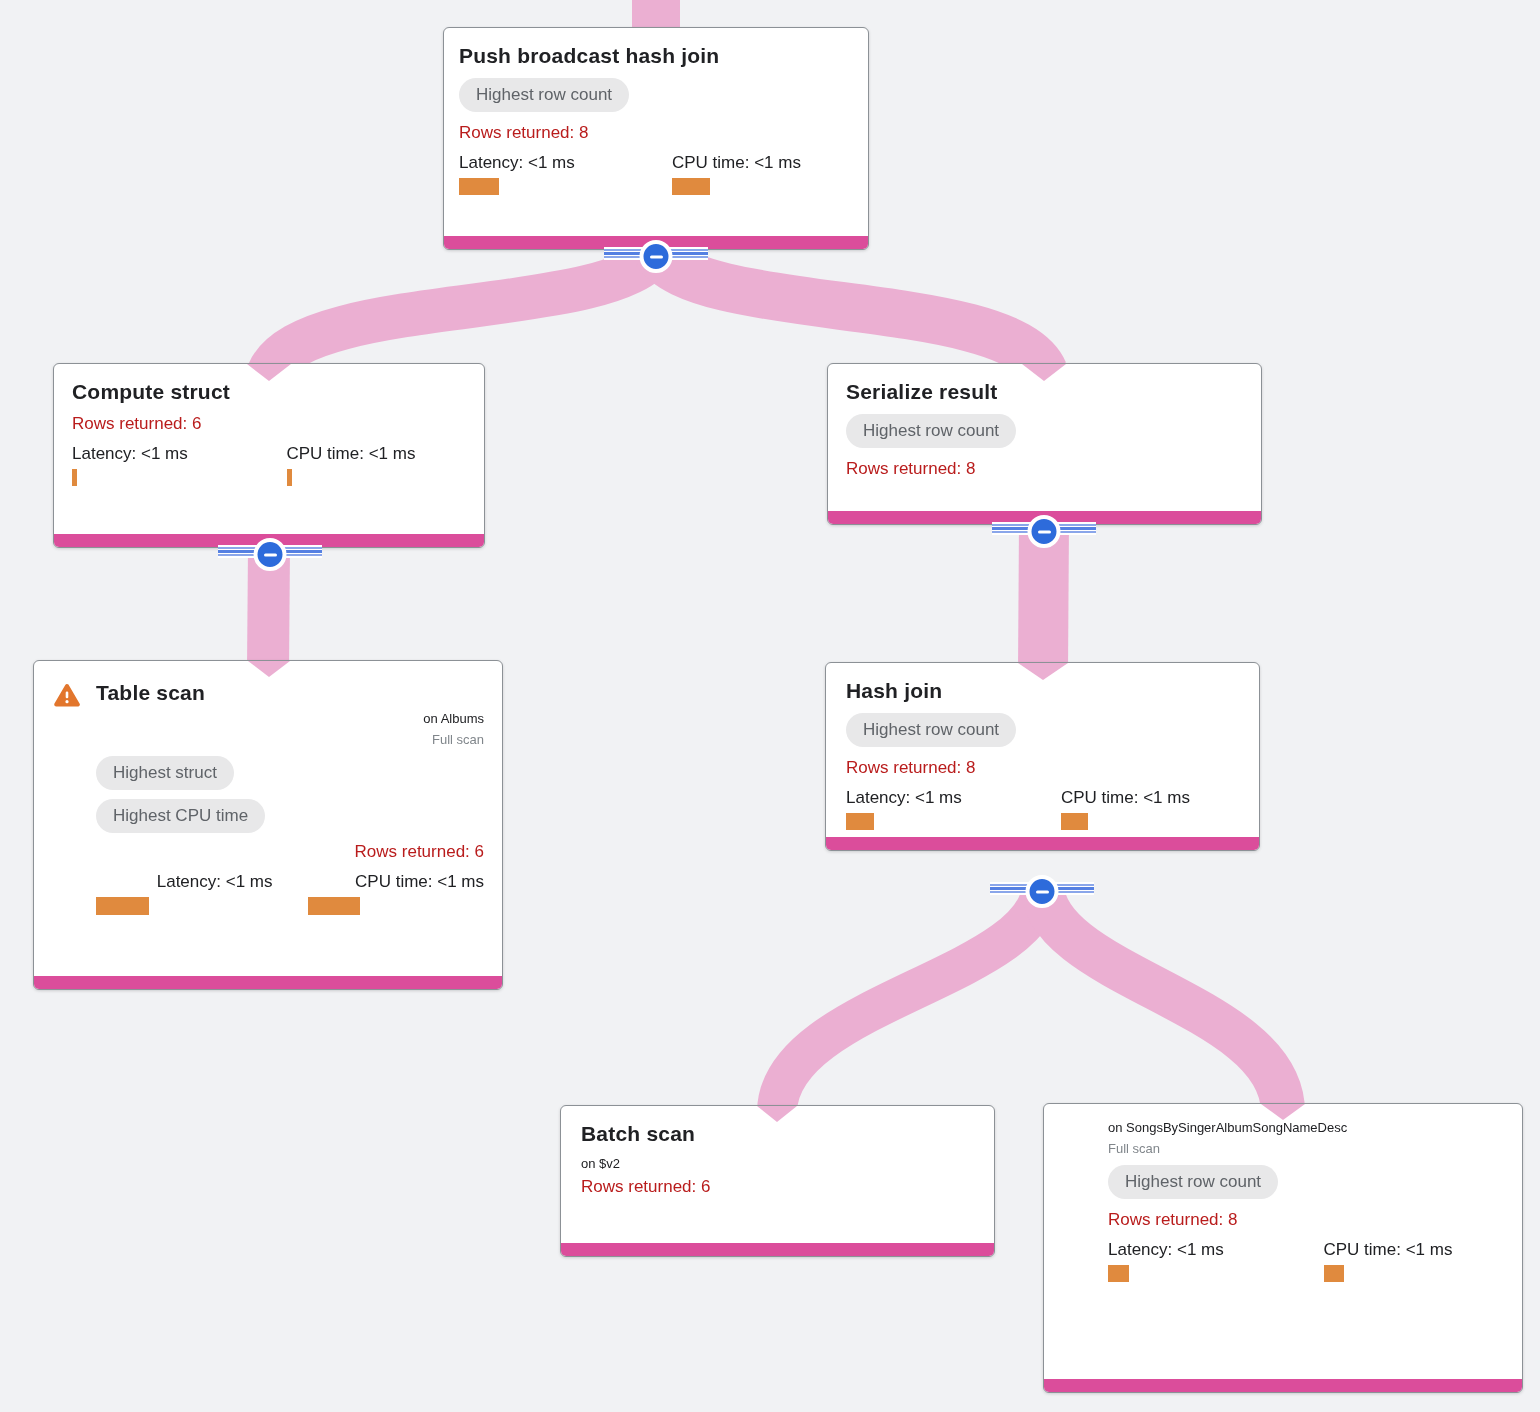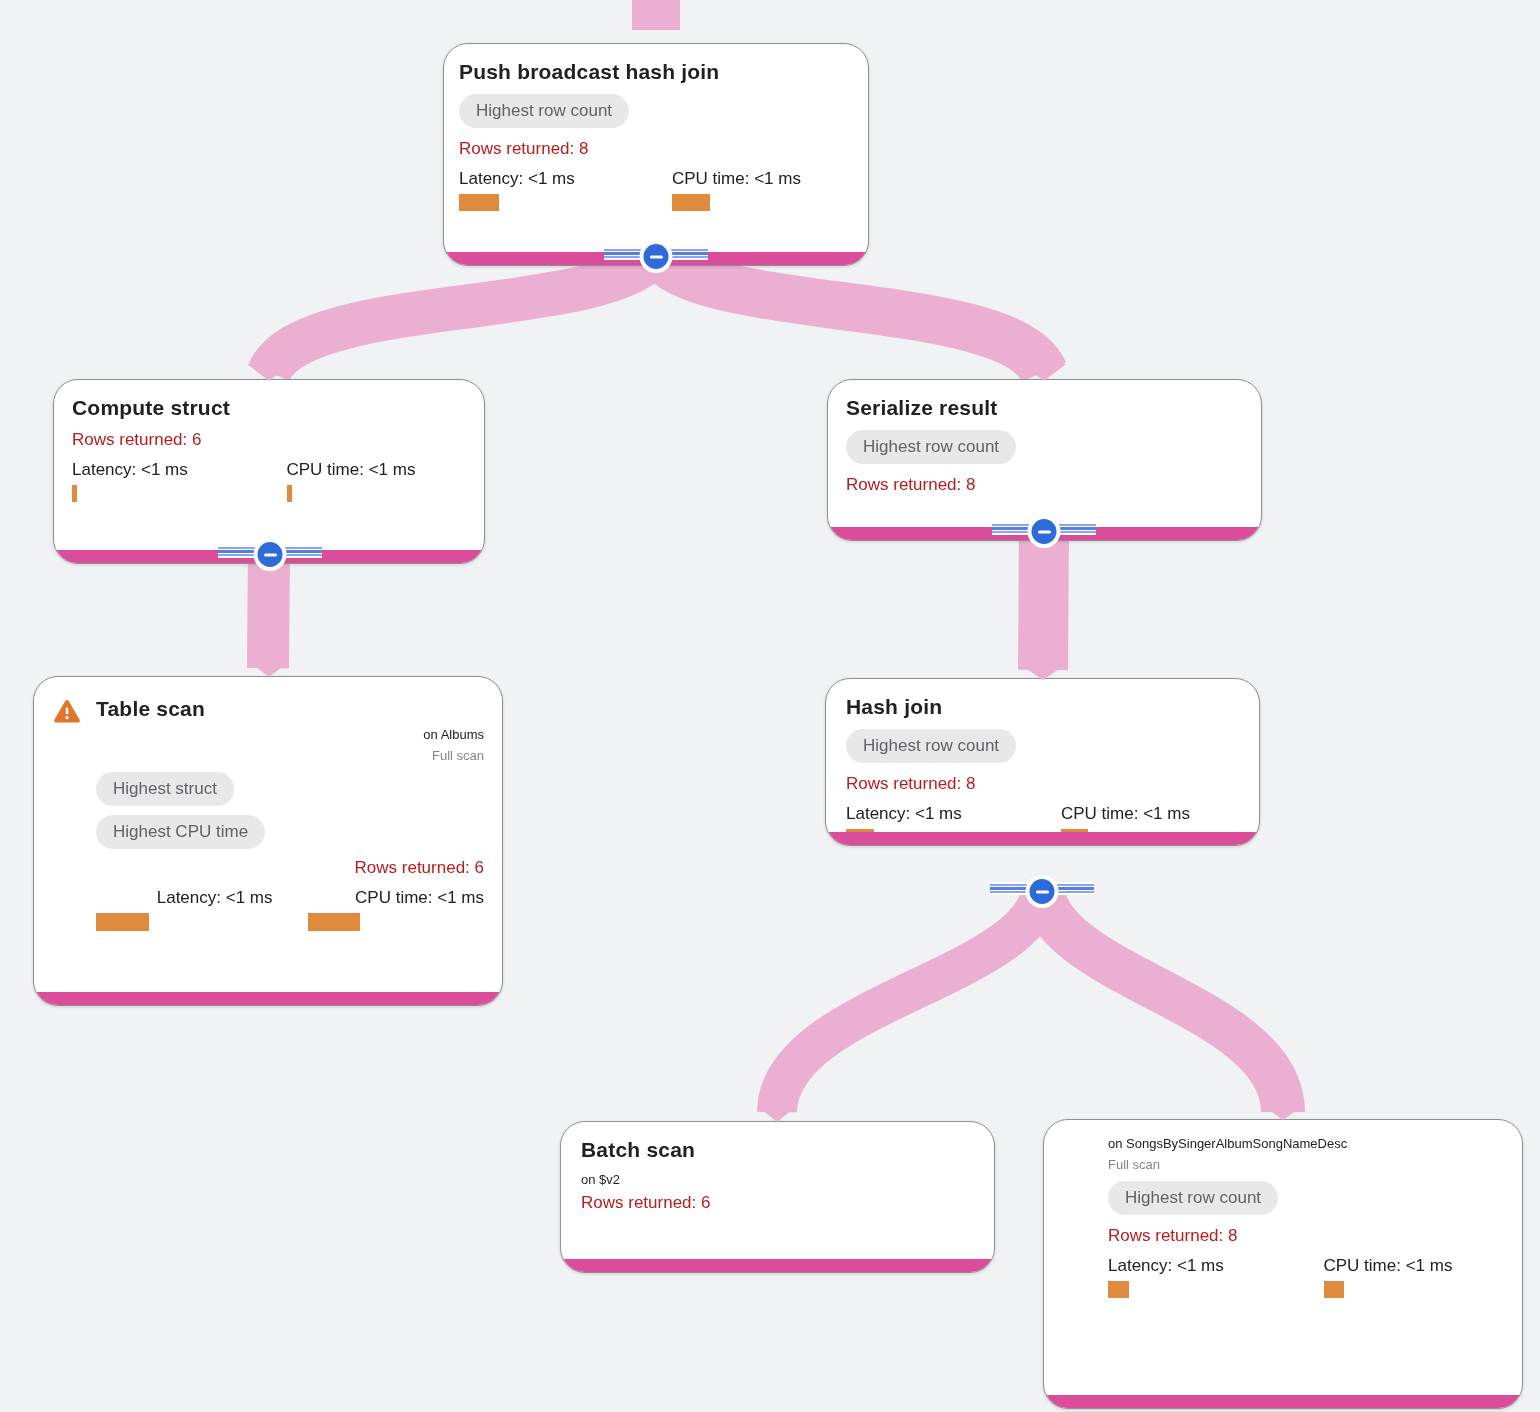--- a/index.html
+++ b/index.html
@@ -4,22 +4,22 @@
 <style>
   html,body{margin:0;padding:0;background:#F1F2F4;}
   .canvas{
     position:relative;width:1540px;height:1412px;background:#F1F2F4;
     font-family:"Liberation Sans", sans-serif;overflow:hidden;
   }
   svg.layer{position:absolute;left:0;top:0;width:1540px;height:1412px;pointer-events:none;}
   .edges{z-index:0;}
   .arrows{z-index:2;}
   .card{
-    position:absolute;background:#ffffff;border:1px solid #8C9196;border-radius:25px;
-    box-shadow:0 1px 3px rgba(60,64,67,.20);z-index:1;overflow:hidden;box-sizing:border-box;margin-top:16px;
+    position:absolute;background:#ffffff;border:1px solid #8C9196;border-radius:6px;
+    box-shadow:0 1px 3px rgba(60,64,67,.20);z-index:1;overflow:hidden;box-sizing:border-box;
   }
   .footer{position:absolute;left:0;right:0;bottom:0;height:13px;background:#DB4D9B;}
   .content{padding:16px 18px 0 18px;}
   .content.iconpad{padding-left:20px;}
   .title{font-size:21px;font-weight:600;color:#202124;margin:0 0 10px 0;letter-spacing:.2px;}
   .iconrow{display:flex;align-items:flex-start;gap:16px;}
   .iconrow .title{margin-bottom:6px;}
   .indent{margin-left:42px;}
   .pill{
     display:inline-block;background:#E8E8E9;color:#5F6368;font-size:17px;line-height:24px;
@@ -142,21 +142,21 @@
           <div class="metric">
             <div class="mlabel">CPU time: &lt;1 ms</div>
             <div class="bar" style="height: 18px; width: 52px;"></div>
           </div>
         </div>
       </div>
     </div>
     <div class="footer"></div>
   </div>
 
-  <div class="card" style="left:825px;top:662px;width:435px;height:168px;">
+  <div class="card" style="left:825px;top:662px;width:435px;height:189px;">
     <div class="content" style="padding-left:20px;">
       <div class="title">Hash join</div>
       <span class="pill">Highest row count</span>
       <div class="rows">Rows returned: 8</div>
       <div class="metrics">
         <div class="metric">
           <div class="mlabel">Latency: &lt;1 ms</div>
           <div class="bar" style="width: 28px;"></div>
         </div>
         <div class="metric">

